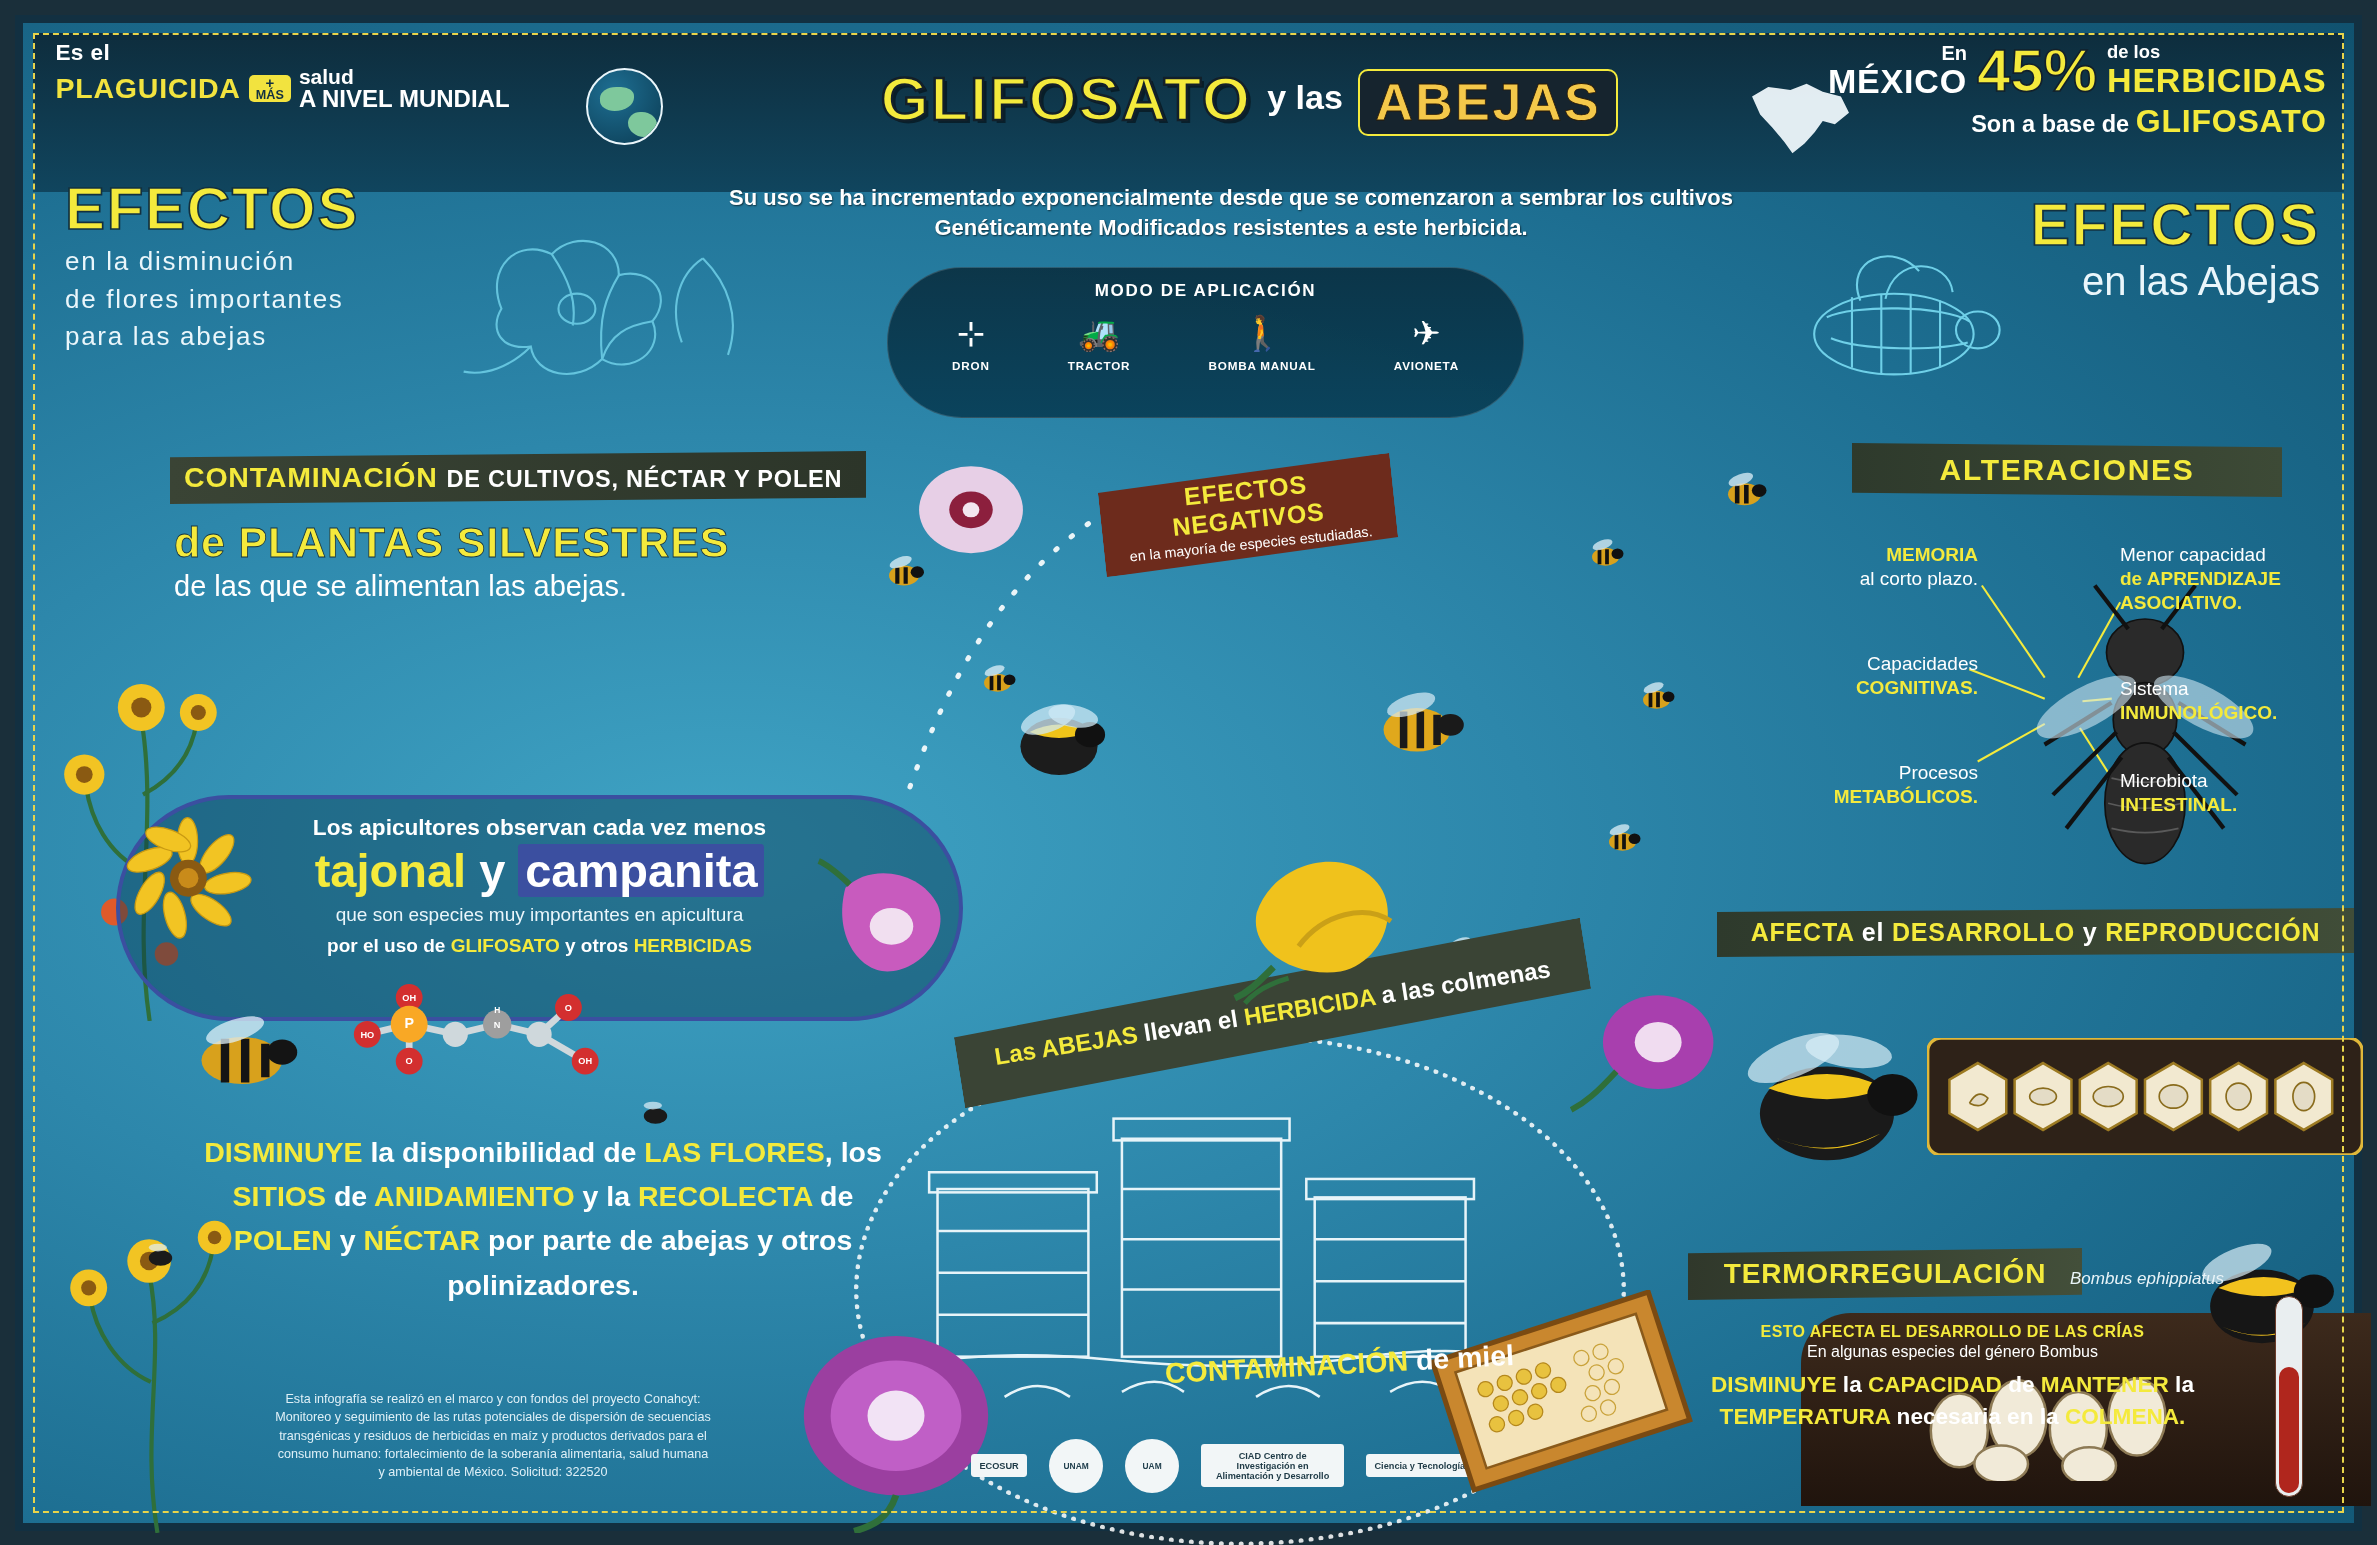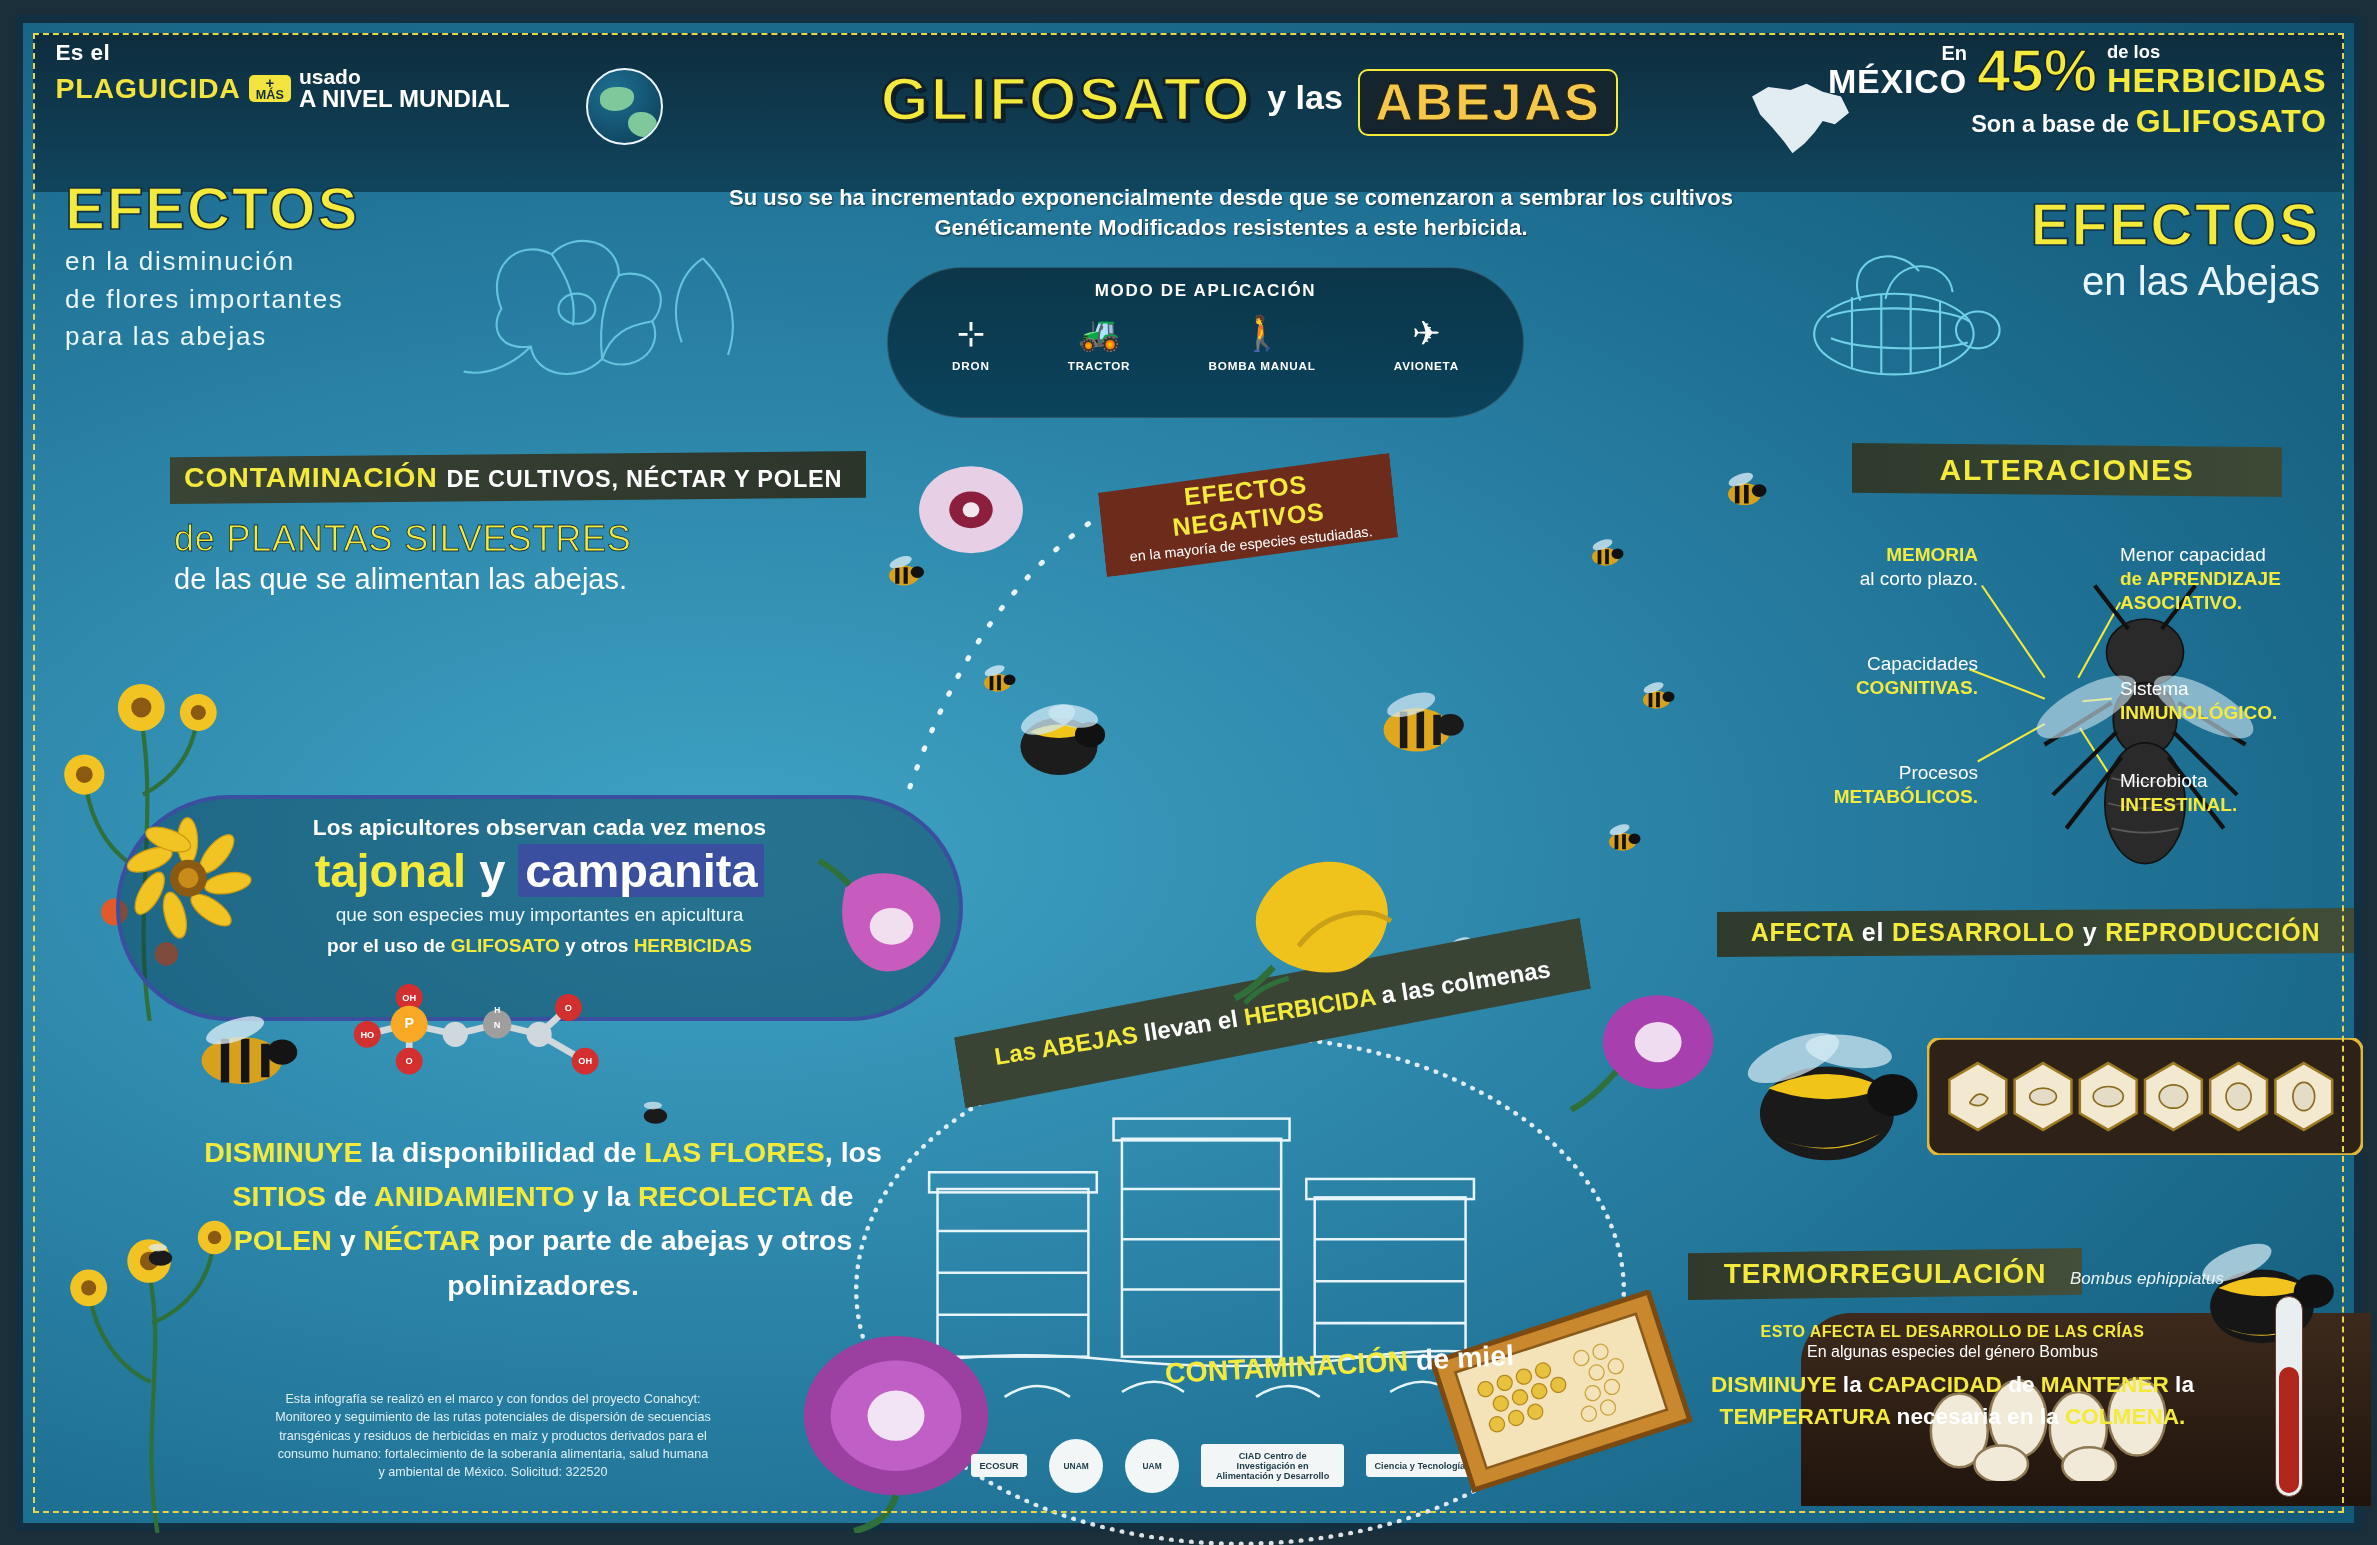--- a/index.html
+++ b/index.html
@@ -139,21 +139,21 @@
   .ribbon-contam { left:155px; top:436px; width:696px;
     clip-path: polygon(0 12%, 100% 0, 100% 88%, 0 100%);
     background: linear-gradient(90deg,#3a4435,#2c3529);
   }
   .rb-contam-t { font-size:28.5px; font-weight:bold; color:#f4ea3c; letter-spacing:0.8px;}
   .rb-contam-t .wh { color:#fff; font-size:23.5px;}
 
   .plantas {
     position:absolute; left:159px; top:503px; width:755px; z-index:7;
   }
-  .plantas-1 { font-size:36px; font-weight:normal; color:#f4ea3c; letter-spacing:0.8px; -webkit-text-stroke:0.8px #123041;}
+  .plantas-1 { font-size:43px; font-weight:bold; color:#f4ea3c; letter-spacing:0.8px; -webkit-text-stroke:0.8px #123041;}
   .plantas-2 { font-size:29px; color:#ffffff; margin-top:3.4px;}
 
   
   .oval {
     position:absolute; left:101px; top:780px; width:847px; height:226px;
     border:4.2px solid #3b4fa0; border-radius:113px;
     background: rgba(9,58,82,.45); z-index:7;
   }
   .oval .l1 { text-align:center; color:#fff; font-size:22.6px; font-weight:bold; padding-top:16px;}
   .oval .l2 { text-align:center; font-size:47px; font-weight:bold; margin-top:1.7px;}
@@ -290,21 +290,21 @@
   <div class="header">
     <div class="hdr-left">
       <div class="hdr-l1">Es el</div>
       <div class="hdr-row">
         <div class="hdr-plag">PLAGUICIDA</div>
         <div class="plus-badge">
           <span class="p">+</span>
           <span class="m">MÁS</span>
         </div>
         <div>
-          <div class="hdr-usado">usado</div>
+          <div class="hdr-usado">salud</div>
           <div class="hdr-nivel">A NIVEL MUNDIAL</div>
         </div>
       </div>
     </div>
 
     <div class="globe"></div>
 
     <div class="title-block">
       <span class="t-glifo">GLIFOSATO</span>
       <span class="t-ylas">y las</span>

